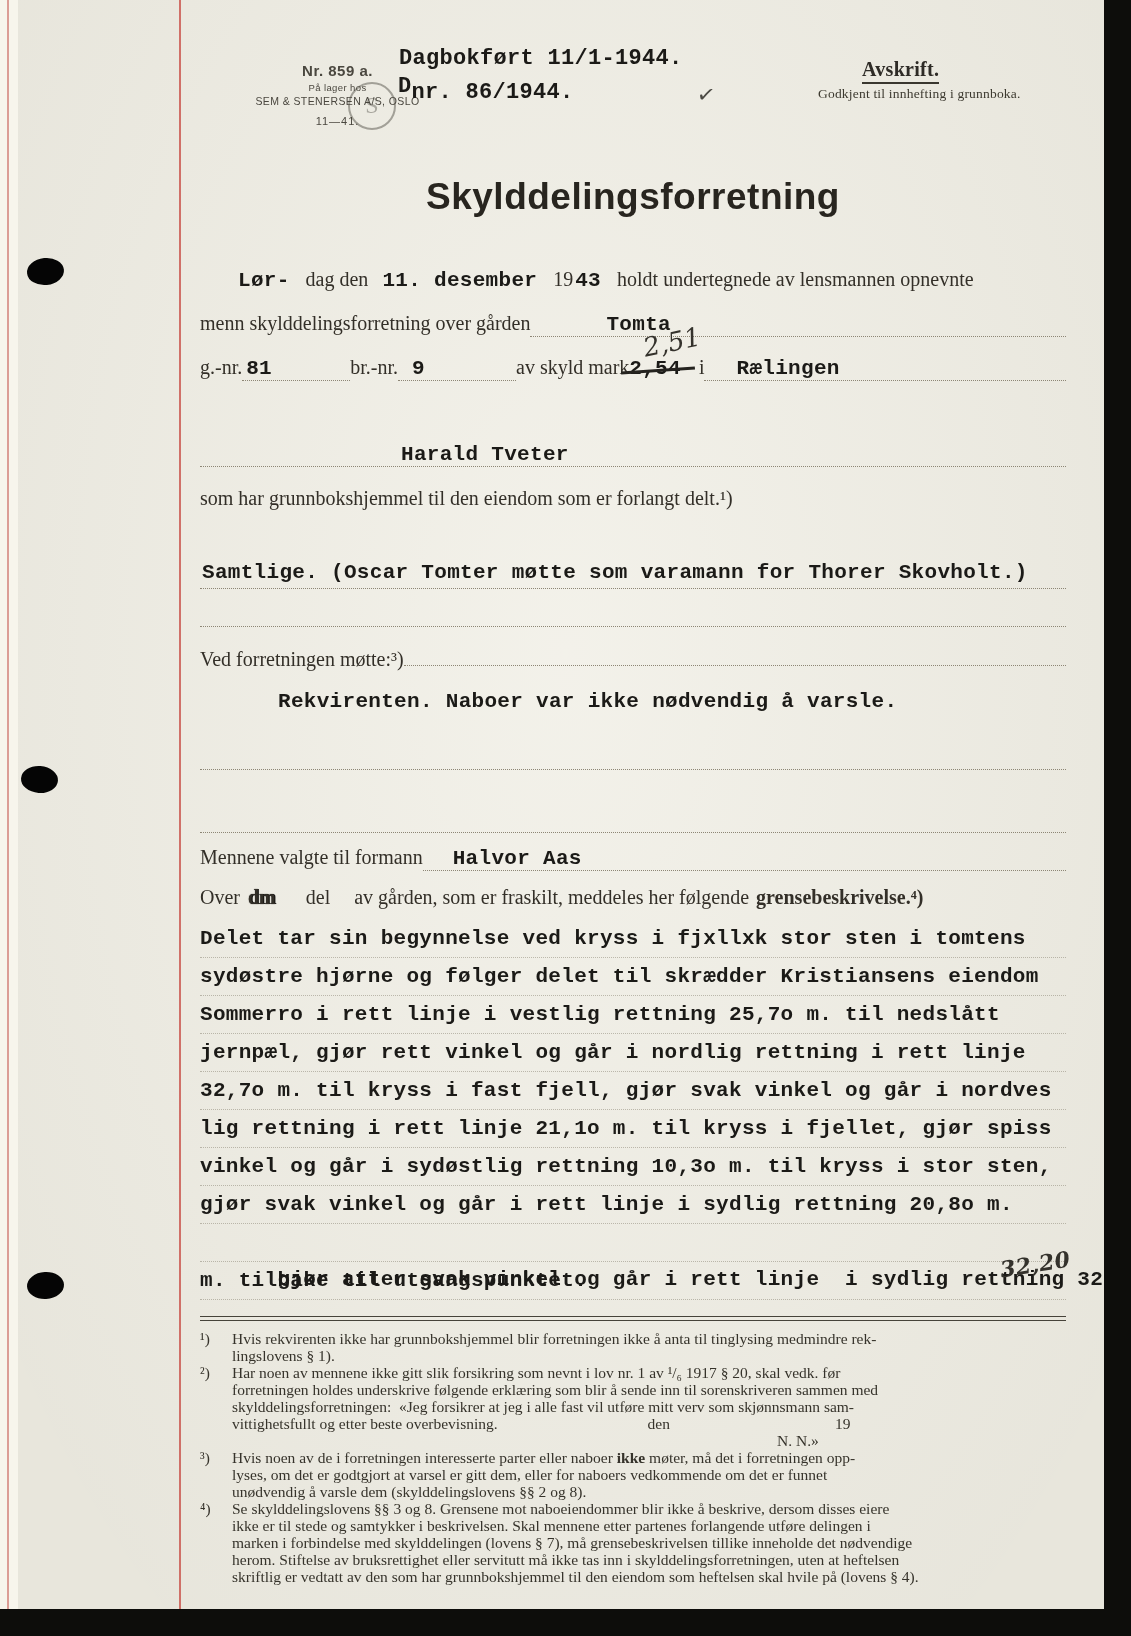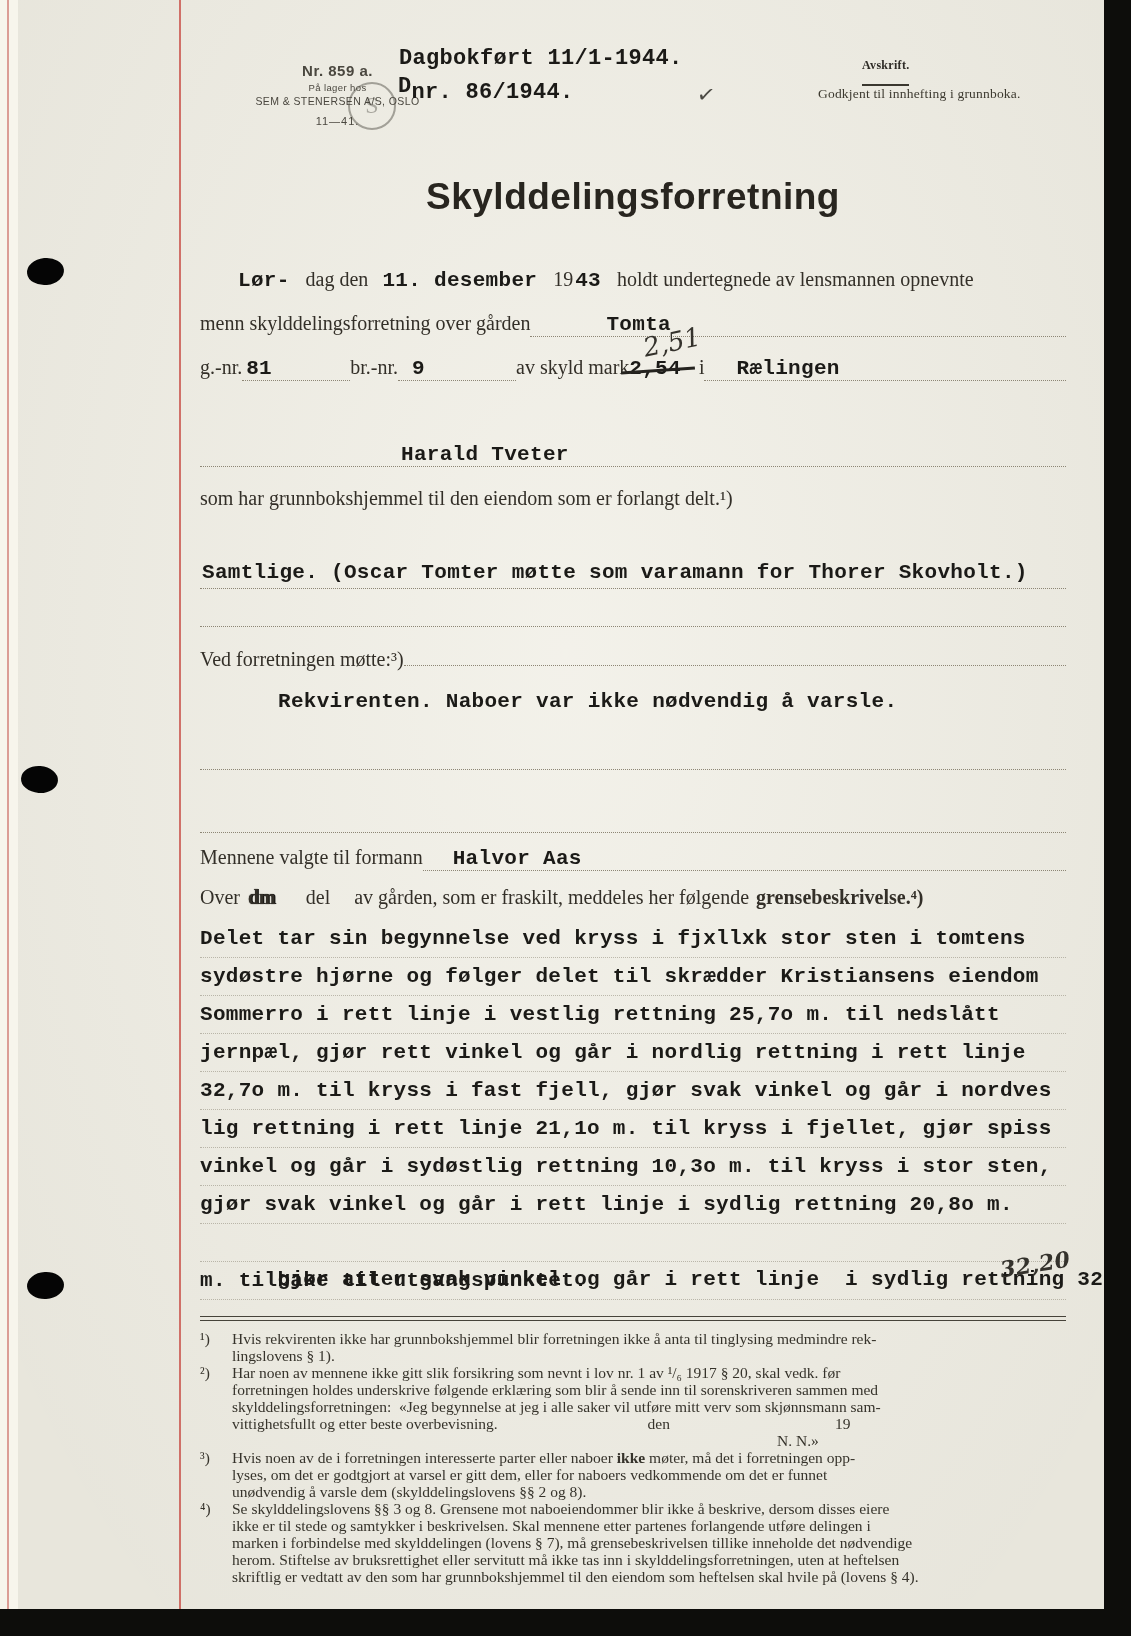--- a/index.html
+++ b/index.html
@@ -30,22 +30,22 @@
     border-radius:50%;font-family:"Liberation Serif",serif;font-size:24px;line-height:42px;color:rgba(70,68,60,.4);}
 
   .typed{font-family:"Liberation Mono",monospace;font-weight:700;font-size:21px;color:#1b1a17;
     letter-spacing:.3px;white-space:pre;}
   .typed-hdr{font-size:22px;}
   .journal1{position:absolute;left:399px;top:46px;}
   .journal2{position:absolute;left:398px;top:80px;}
   .dprefix{position:relative;top:-6px;}
   .check{position:absolute;left:697px;top:82px;font-family:"DejaVu Serif",serif;font-size:22px;color:#4c4a44;transform:rotate(8deg);}
 
-  .avskrift{position:absolute;left:862px;top:58px;font-weight:bold;font-size:12px;color:#2e2b26;
-    border-bottom:2px solid #3a372f;padding-bottom:11px;letter-spacing:.3px;}
+  .avskrift{position:absolute;left:862px;top:58px;font-weight:bold;font-size:20px;color:#2e2b26;
+    border-bottom:2px solid #3a372f;padding-bottom:1px;letter-spacing:.3px;}
   .godkjent{position:absolute;left:818px;top:86px;font-size:13.5px;color:#3c392f;letter-spacing:.2px;}
 
   .title{position:absolute;left:200px;top:176px;width:866px;text-align:center;
     font-family:"Liberation Sans",sans-serif;font-weight:bold;font-size:37px;letter-spacing:.5px;color:#28251f;}
 
   .row{position:absolute;left:200px;width:866px;display:flex;align-items:baseline;}
   .printed{font-size:20px;white-space:pre;color:#332f28;}
   .fill{flex:1;border-bottom:1.7px dotted #8d8675;height:2px;padding-left:16px;}
   .fillw{border-bottom:1.7px dotted #8d8675;}
   .dotline{position:absolute;left:200px;width:866px;height:14px;border-bottom:1.7px dotted #8d8675;}
@@ -201,21 +201,21 @@
       <span class="fntext">
         <span class="fl">Hvis rekvirenten ikke har grunnbokshjemmel blir forretningen ikke å anta til tinglysing medmindre rek-</span>
         <span class="fl">lingslovens § 1).</span>
       </span>
     </div>
     <div class="fn">
       <span class="marker">²)</span>
       <span class="fntext">
         <span class="fl">Har noen av mennene ikke gitt slik forsikring som nevnt i lov nr. 1 av ¹/₆ 1917 § 20, skal vedk. før</span>
         <span class="fl">forretningen holdes underskrive følgende erklæring som blir å sende inn til sorenskriveren sammen med</span>
-        <span class="fl">skylddelingsforretningen:  «Jeg begynnelse at jeg i alle saker vil utføre mitt verv som skjønnsmann sam-</span>
+        <span class="fl">skylddelingsforretningen:  «Jeg forsikrer at jeg i alle fast vil utføre mitt verv som skjønnsmann sam-</span>
         <span class="fn2last"><span>vittighetsfullt og etter beste overbevisning.</span><span class="gap1">den</span><span class="gap2">19</span></span>
         <span class="fnsig">N. N.»</span>
       </span>
     </div>
     <div class="fn">
       <span class="marker">³)</span>
       <span class="fntext">
         <span class="fl"><span>Hvis noen av de i forretningen interesserte parter eller naboer </span><span class="fn-bold">ikke</span><span> møter, må det i forretningen opp-</span></span>
         <span class="fl">lyses, om det er godtgjort at varsel er gitt dem, eller for naboers vedkommende om det er funnet</span>
         <span class="fl">unødvendig å varsle dem (skylddelingslovens §§ 2 og 8).</span>

